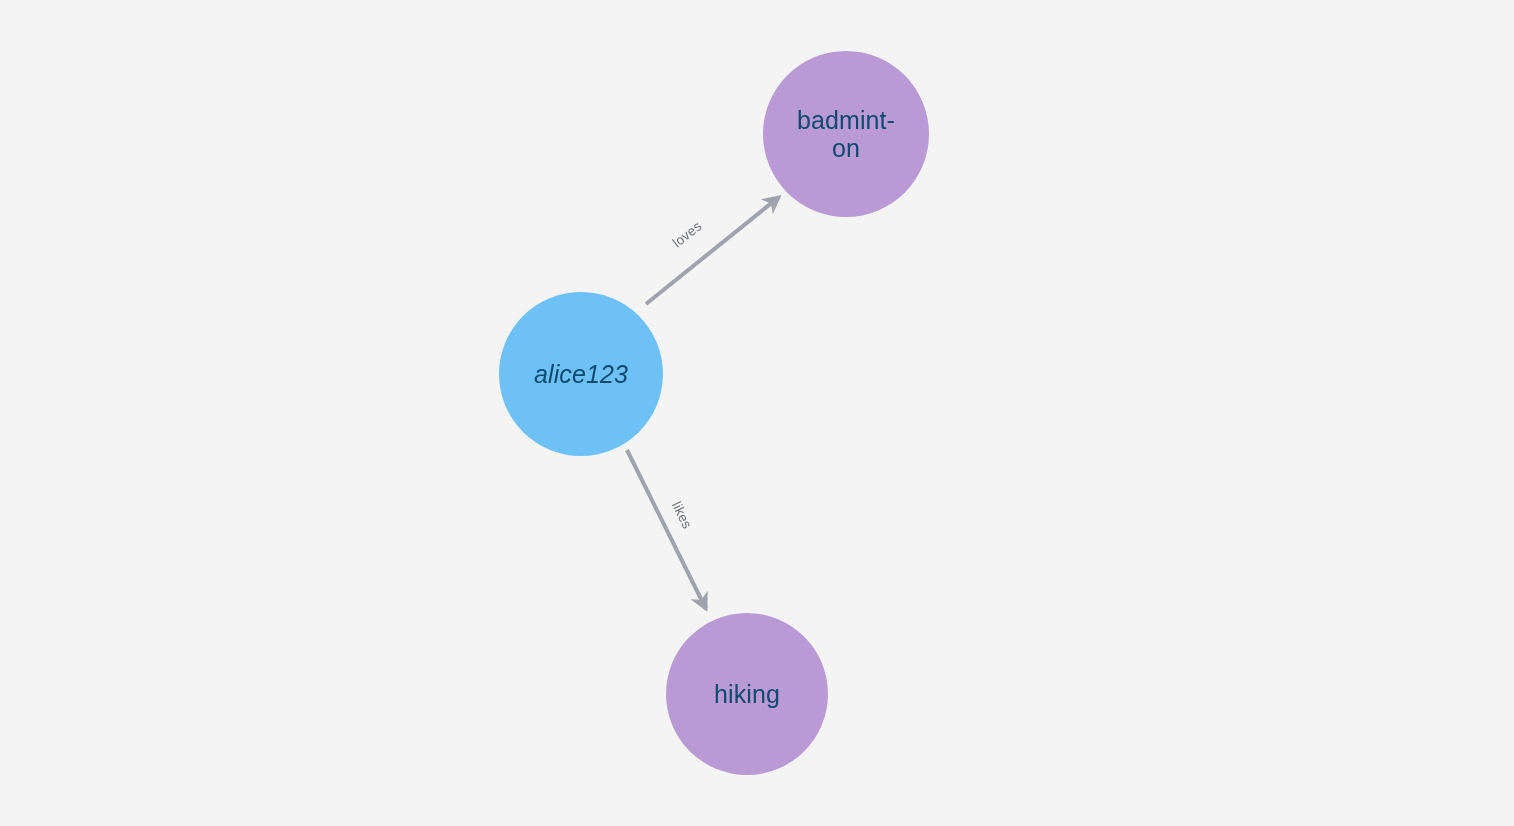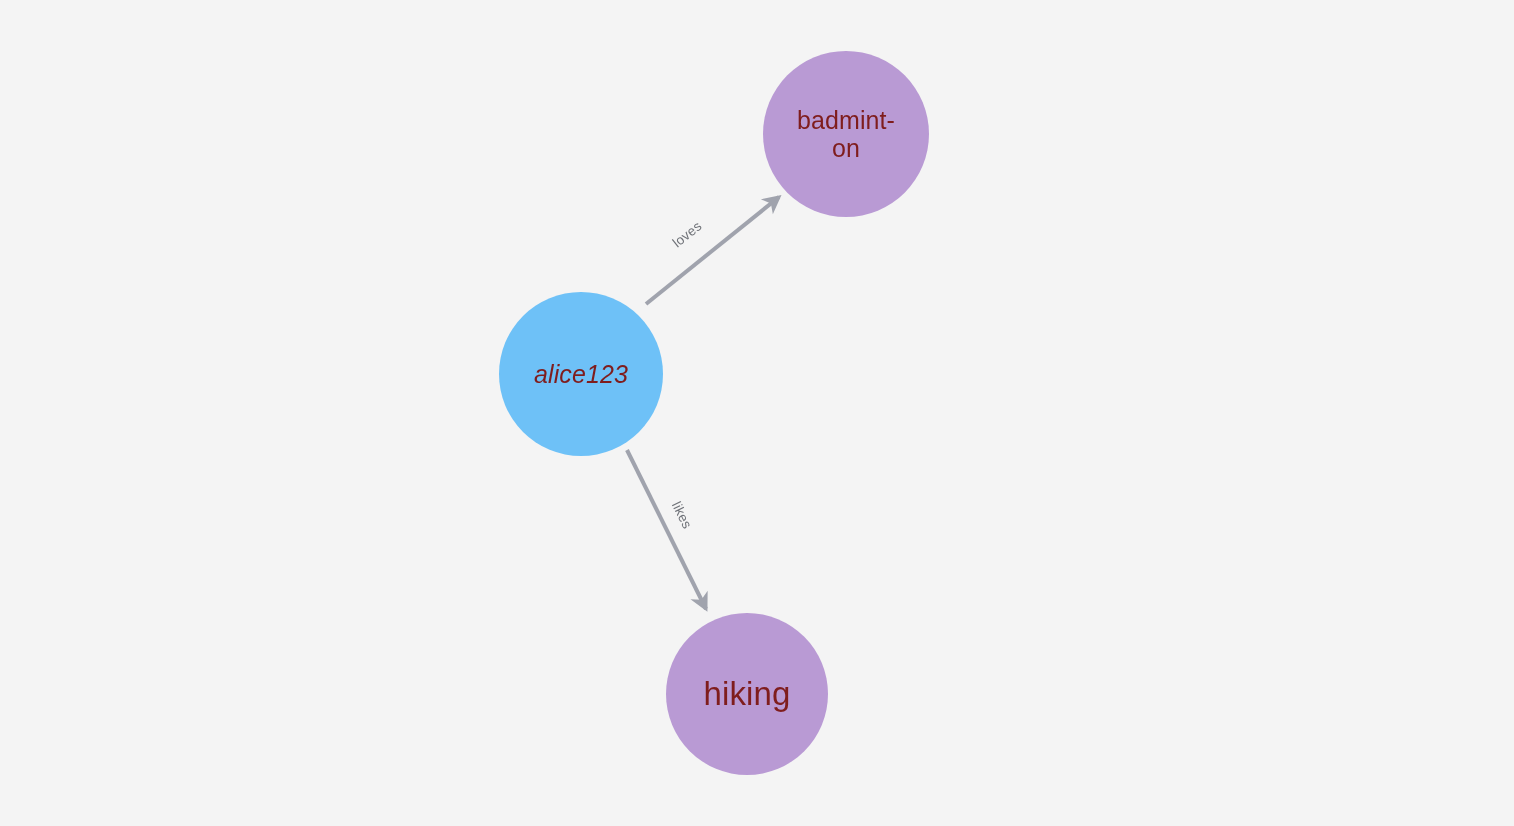--- a/index.html
+++ b/index.html
@@ -31,21 +31,21 @@
     position: absolute;
     border-radius: 50%;
     display: flex;
     align-items: center;
     justify-content: center;
     text-align: center;
     box-sizing: border-box;
     cursor: pointer;
   }
   .node-label {
-    color: #7f1d1d;
+    color: #0c4a6e;
     font-family: "Liberation Sans", sans-serif;
     font-size: 25px;
     line-height: 28px;
     letter-spacing: 0.1px;
     user-select: none;
     pointer-events: none;
     white-space: pre-line;
   }
   .edge-label {
     position: absolute;
@@ -82,16 +82,16 @@
   <div id="node-alice123" class="node-circle" style="left: 499px; top: 292px; width: 164px; height: 164px; background: rgb(110, 193, 247);">
     <span class="node-label" style="font-size: 25px; font-style: italic;">alice123</span>
   </div>
 
   <div id="node-badminton" class="node-circle" style="left: 763px; top: 51px; width: 166px; height: 166px; background: rgb(185, 154, 212);">
     <span class="node-label" style="font-size: 25px;">badmint-
 on</span>
   </div>
 
   <div id="node-hiking" class="node-circle" style="left: 666px; top: 613px; width: 162px; height: 162px; background: rgb(185, 154, 212);">
-    <span class="node-label" style="font-size: 33px;">hiking</span>
+    <span class="node-label" style="font-size: 25px;">hiking</span>
   </div>
 
 </div>
 
 </body></html>

